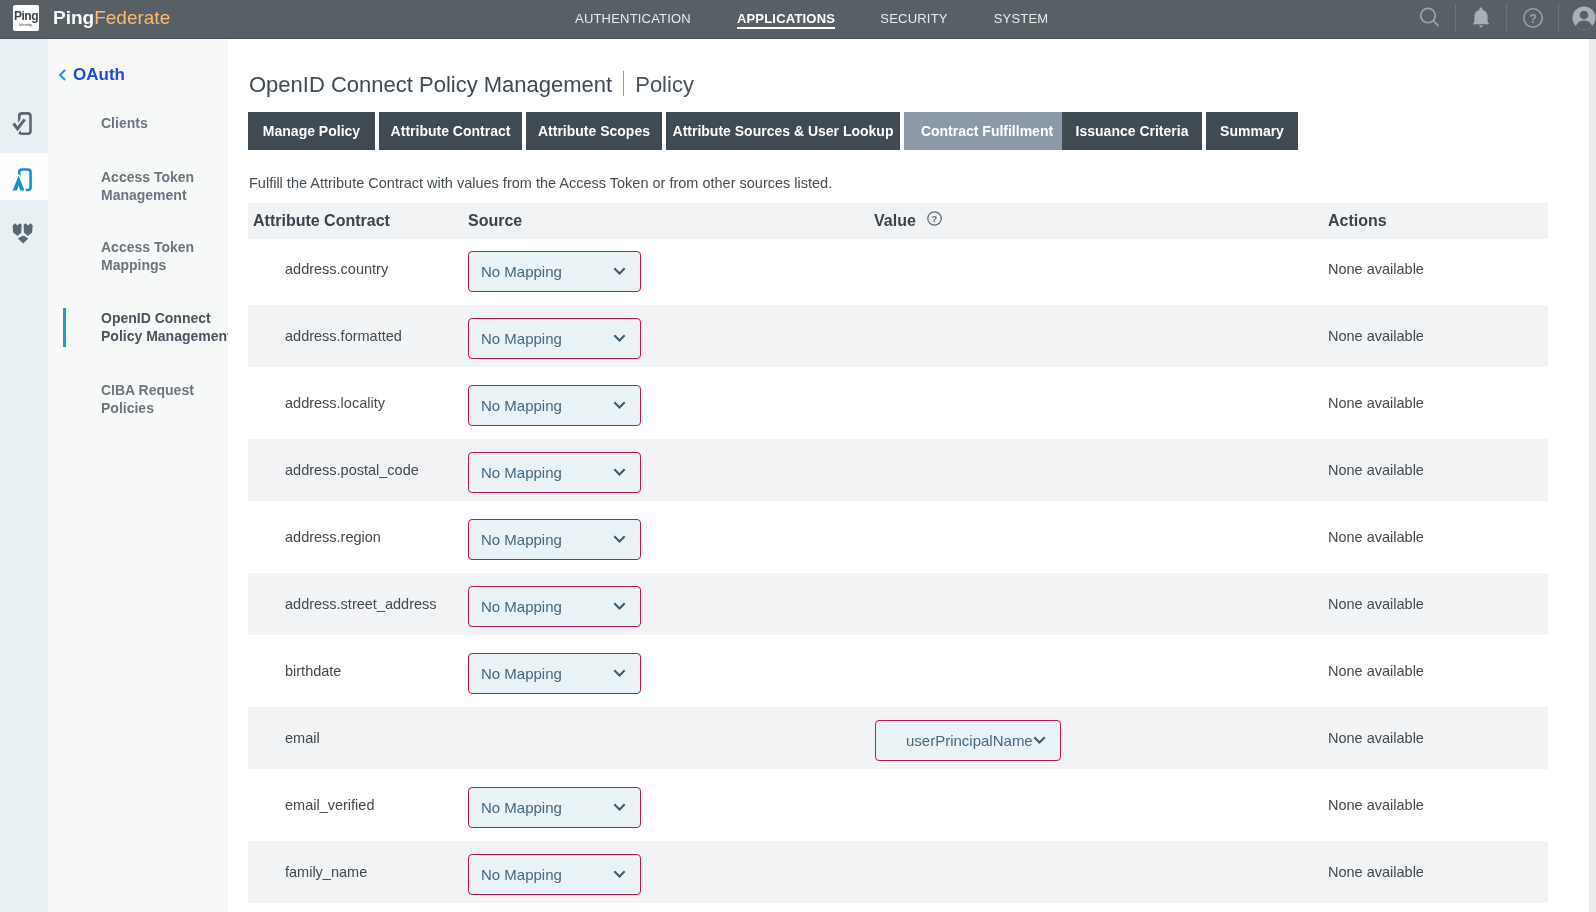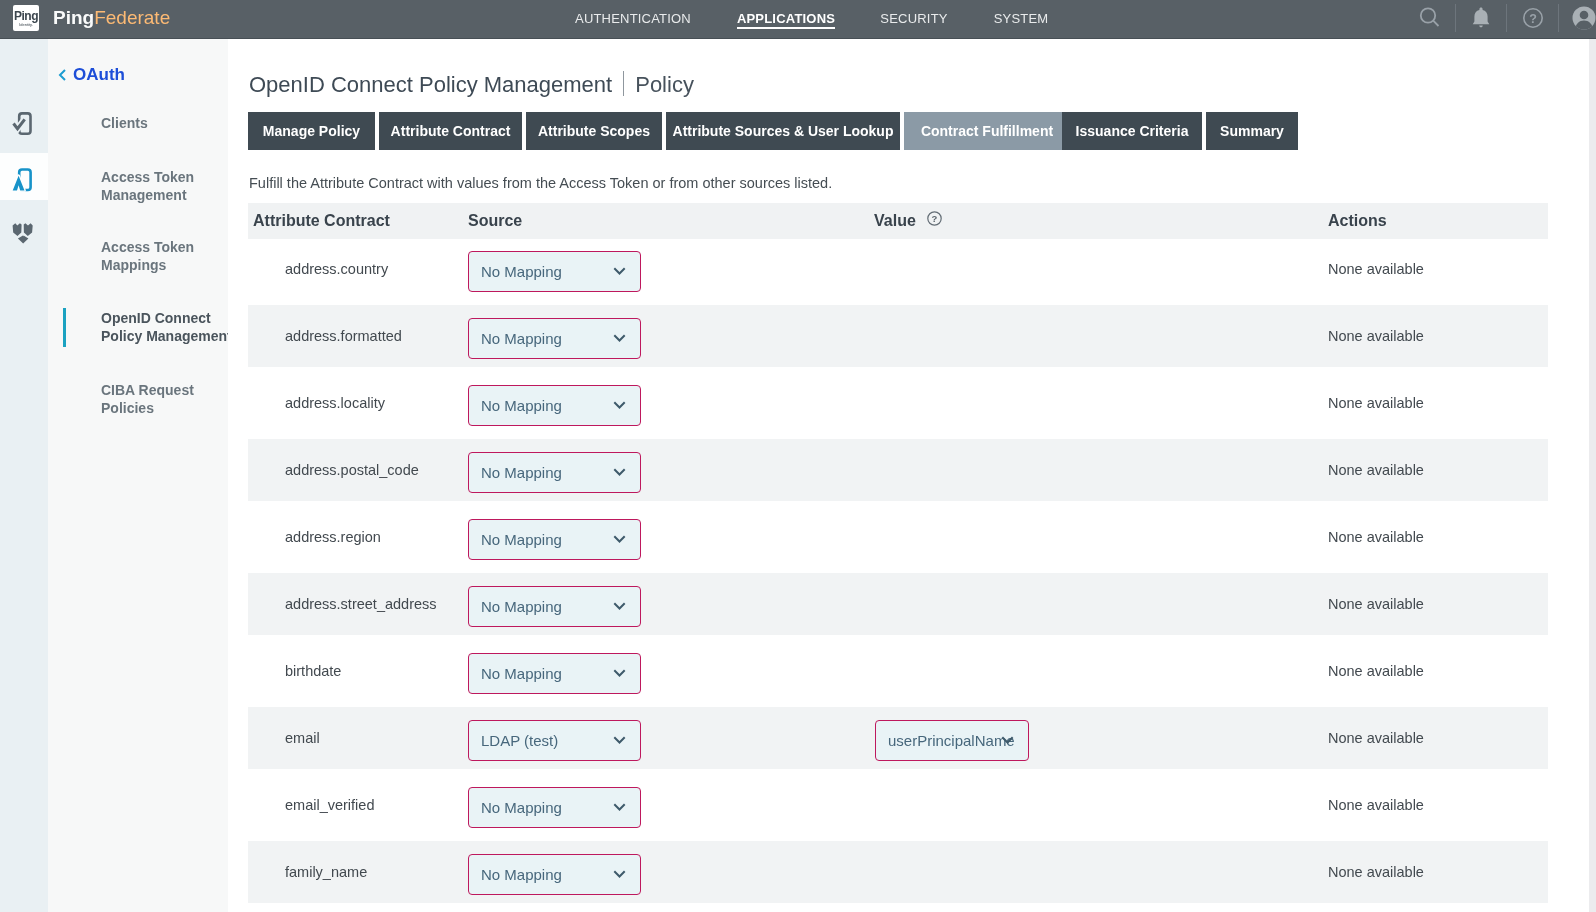--- a/index.html
+++ b/index.html
@@ -61,21 +61,21 @@
   .qmark { display:inline-block; vertical-align:0px; margin-left:11px; }
 
   .row { position:absolute; left:20px; width:1300px; height:62px; }
   .row.odd { background:#f1f3f4; }
   .rname { position:absolute; left:5px; top:0; height:62px; line-height:62px; font-size:14.5px; color:#42494f;margin-left:32px; }
   .navail { position:absolute; left:1080px; top:0; height:62px; line-height:62px; font-size:14.5px; color:#42494f; }
   .dd { position:absolute; top:13px; height:41px; background:#e9f3f6; border:1px solid #be185d;
     border-radius:4px; font-size:15px; color:#47677c; line-height:39px; padding-left:12px; }
   .dd svg { position:absolute; right:14px; top:15px; }
   .dd.src { left:220px; width:173px; }
-  .dd.val { left:627px; width:154px; padding-left:12px; }
+  .dd.val { left:627px; width:186px; padding-left:30px; }
 
   .scrolltrack { position:absolute; right:0; top:36px; width:7px; height:876px; background:#ececee; }
 </style>
 </head>
 <body>
 
 <div class="topbar">
   <div class="logobox">
       <div class="p1">Ping</div>
       <div class="p2">Identity.</div>
@@ -217,23 +217,20 @@
     </div>
 <div class="row" style="top:604px;">
       <span class="rname">birthdate</span>
       <div class="dd src">No Mapping<svg width="13" height="8" viewBox="0 0 13 8">
           <polyline points="1.3,1.3 6.5,6.5 11.7,1.3" fill="none" stroke="#3e5a6b" stroke-width="2"></polyline>
         </svg></div>
       <span class="navail">None available</span>
     </div>
 <div class="row odd" style="top:671px;">
       <span class="rname">email</span>
-      <div class="dd src">LDAP (test)<svg width="13" height="8" viewBox="0 0 13 8">
-          <polyline points="1.3,1.3 6.5,6.5 11.7,1.3" fill="none" stroke="#3e5a6b" stroke-width="2"></polyline>
-        </svg></div>
       <div class="dd val">userPrincipalName<svg width="13" height="8" viewBox="0 0 13 8">
           <polyline points="1.3,1.3 6.5,6.5 11.7,1.3" fill="none" stroke="#3e5a6b" stroke-width="2"></polyline>
         </svg></div>
       <span class="navail">None available</span>
     </div>
 <div class="row" style="top:738px;">
       <span class="rname">email_verified</span>
       <div class="dd src">No Mapping<svg width="13" height="8" viewBox="0 0 13 8">
           <polyline points="1.3,1.3 6.5,6.5 11.7,1.3" fill="none" stroke="#3e5a6b" stroke-width="2"></polyline>
         </svg></div>

